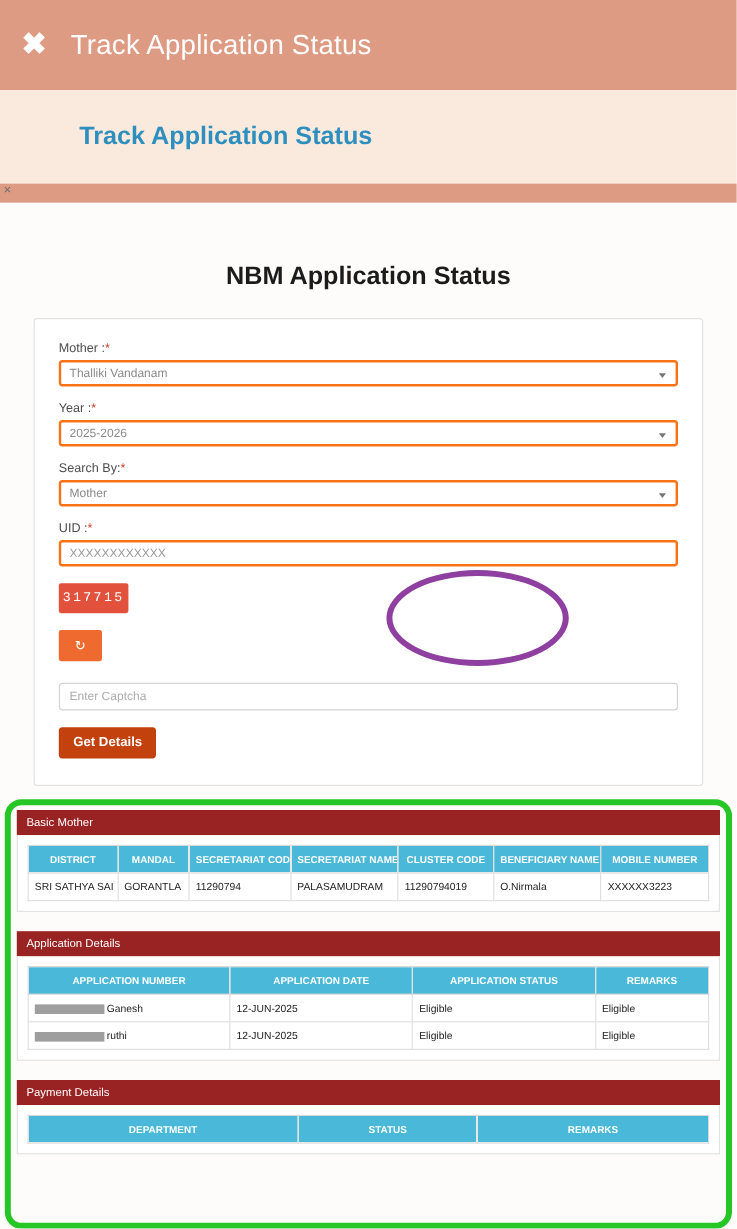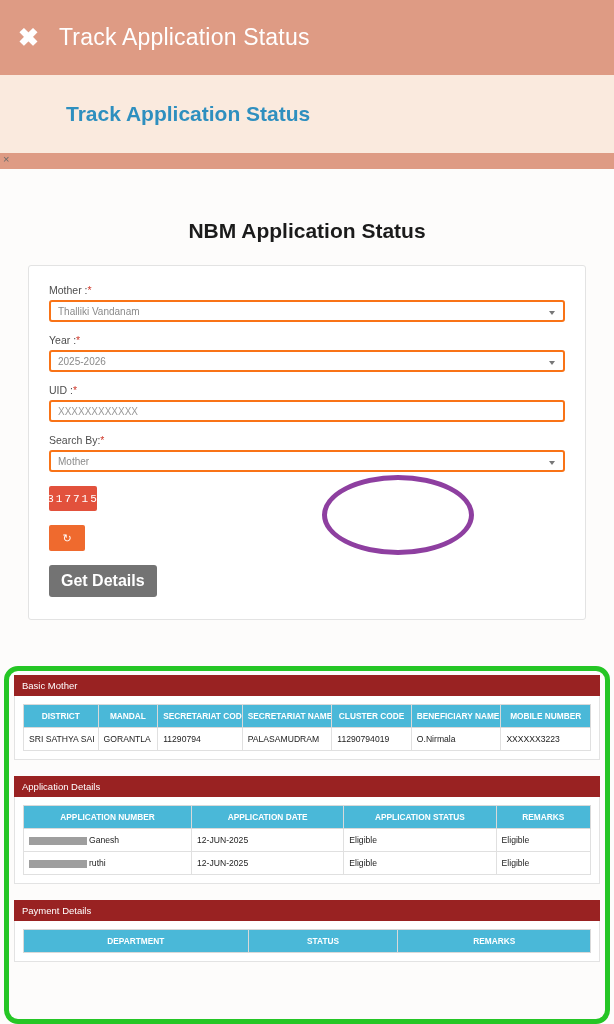--- a/index.html
+++ b/index.html
@@ -124,21 +124,21 @@
     top: 9px;
     border-left: 3.5px solid transparent;
     border-right: 3.5px solid transparent;
     border-top: 4.5px solid #777;
   }
   .control.input { color: #9b9b9b; }
 
   
   .captcha-box {
     margin-top: 14px;
-    width: 48px;
+    width: 58px;
     height: 25px;
     background: #e2513c;
     border-radius: 2px;
     color: #ffffff;
     font-family: "Liberation Mono", monospace;
     font-size: 11px;
     letter-spacing: 2px;
     display: flex;
     align-items: center;
     justify-content: center;
@@ -163,23 +163,23 @@
     border-radius: 3px;
     font-size: 10px;
     color: #adadad;
     padding: 0 8px;
     box-sizing: border-box;
     display: flex;
     align-items: center;
   }
   .get-details-btn {
     margin-top: 14px;
-    background: #737373;
-    color: #ffffff;
-    font-size: 16px;
+    background: #c2410c;
+    color: #ffffff;
+    font-size: 11px;
     font-weight: bold;
     border-radius: 3px;
     padding: 7px 12px;
     display: inline-block;
   }
 
   
   .green-ring {
     position: absolute;
     left: 4px;
@@ -294,37 +294,40 @@
     </div>
 
     <div class="field">
       <span class="field-label"><span>Year :</span><span class="req">*</span></span>
       <div class="control select">
           <span>2025-2026</span>
         </div>
     </div>
 
     <div class="field">
+      <span class="field-label"><span>Search By:</span><span class="req">*</span></span>
+      <div class="control select">
+          <span>Mother</span>
+        </div>
+    </div>
+
+    <div class="field">
       <span class="field-label"><span>UID :</span><span class="req">*</span></span>
       <div class="control input">
           <span>XXXXXXXXXXXX</span>
         </div>
     </div>
 
-    <div class="field">
-      <span class="field-label"><span>Search By:</span><span class="req">*</span></span>
-      <div class="control select">
-          <span>Mother</span>
-        </div>
-    </div>
-
     <div class="captcha-box">317715</div>
 
     <div class="refresh-box">↻</div>
 
+    <div class="captcha-input">
+        <span>Enter Captcha</span>
+      </div>
 
     <div class="get-details-btn">Get Details</div>
   </div>
 
   <div class="green-ring"></div>
 
   <div class="purple-ellipse"></div>
 
   <div class="results">
 

